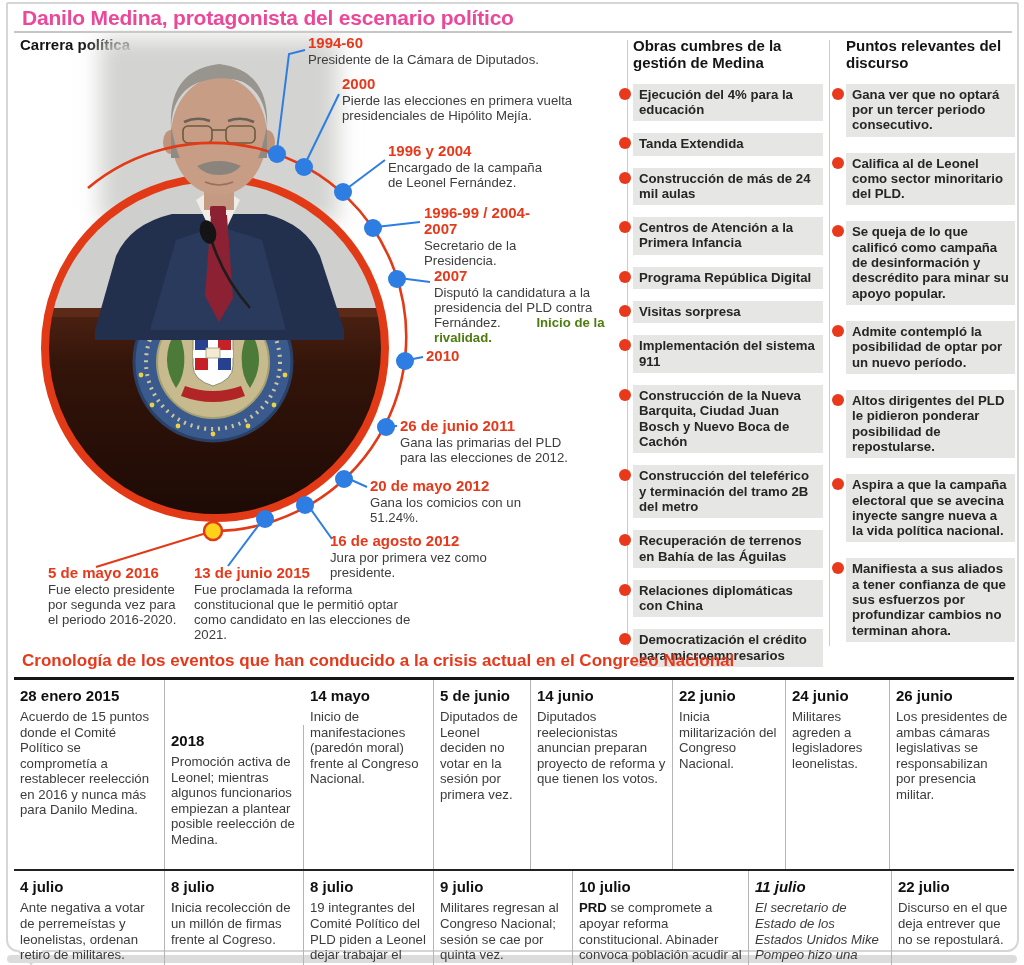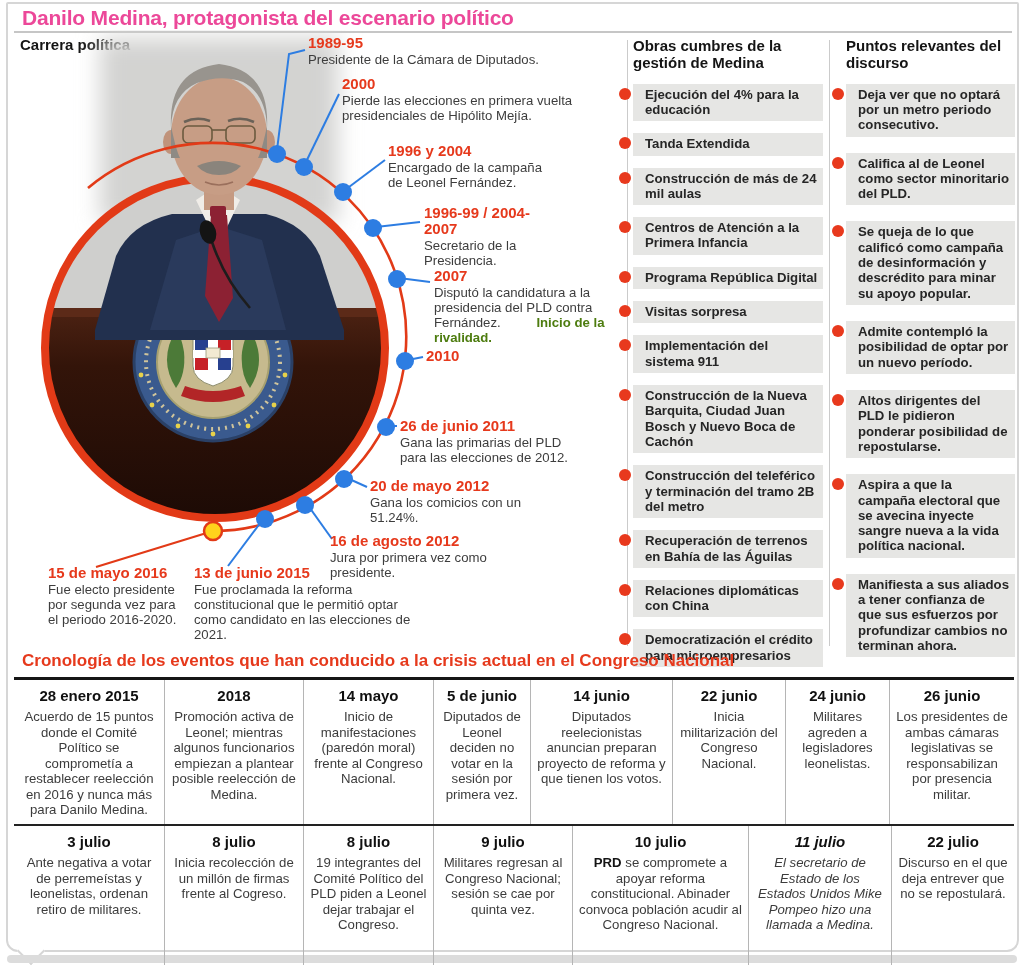--- a/index.html
+++ b/index.html
@@ -25,38 +25,38 @@
   .tl-date{font-size:15px;font-weight:bold;color:#e6391c;line-height:1.05;margin-bottom:1px;}
   .tl-desc{font-size:13.2px;color:#3d3d3d;line-height:1.14;}
   .tl-desc b{color:#4d7c0f;margin-left:32px;}
 
   
   .col{position:absolute;top:38px;}
   .col-obras{left:633px;width:190px;}
   .col-puntos{left:846px;width:169px;}
   .col .sec-head{margin:0 0 12px 0;}
   .blist{display:flex;flex-direction:column;gap:12px;}
-  .bitem{position:relative;background:#e6e6e4;padding:3px 5px 4px 12px;
+  .bitem{position:relative;background:#e6e6e4;padding:3px 5px 4px 6px;
          font-size:13.2px;font-weight:bold;color:#262626;line-height:1.16;}
   .bdot{position:absolute;left:-14px;top:4px;width:12px;height:12px;border-radius:50%;background:#e8391d;}
 
   
   .crono{position:absolute;left:14px;right:10px;top:651px;}
   .crono-title{font-size:17px;font-weight:bold;color:#e6391c;margin:0 0 6px 8px;}
   .ctable{border-top:3px solid #161616;border-bottom:5px double #161616;}
   .crow{display:flex;align-items:stretch;}
   .crow1{min-height:116px;}
   .crow2{min-height:140px;border-top:2px solid #222222;}
-  .ccell{box-sizing:border-box;border-right:1px solid #b5b5b5;padding:7px 6px 6px;text-align:center;}
+  .ccell{box-sizing:border-box;border-right:1px solid #b5b5b5;padding:7px 6px 22px;}
   .ccell:last-child{border-right:none;}
   .cdate{font-size:15px;font-weight:bold;color:#101010;margin-bottom:5px;}
   .ctext{font-size:13.2px;color:#3c3c3c;line-height:1.18;}
   .ctext b{color:#141414;}
   
-  .crow1 .ccell:nth-child(1){width:15.1%;} .crow1 .ccell:nth-child(2){width:13.9%;}
+  .crow1 .ccell:nth-child(1){width:15.1%;} .crow1 .ccell:nth-child(2){width:13.9%;margin-top:45px;}
   .crow1 .ccell:nth-child(3){width:13.0%;} .crow1 .ccell:nth-child(4){width:9.7%;}
   .crow1 .ccell:nth-child(5){width:14.2%;} .crow1 .ccell:nth-child(6){width:11.3%;}
   .crow1 .ccell:nth-child(7){width:10.4%;} .crow1 .ccell:nth-child(8){width:12.4%;}
   
   .crow2 .ccell:nth-child(1){width:15.1%;} .crow2 .ccell:nth-child(2){width:13.9%;}
   .crow2 .ccell:nth-child(3){width:13.0%;} .crow2 .ccell:nth-child(4){width:13.9%;}
   .crow2 .ccell:nth-child(5){width:17.6%;} .crow2 .ccell:nth-child(6){width:14.3%;font-style:italic;}
   .crow2 .ccell:nth-child(7){width:12.2%;}
 </style>
 </head>
@@ -188,21 +188,21 @@
         <circle cx="405" cy="331" r="9" fill="#2d7de2"></circle>
         <circle cx="386" cy="397" r="9" fill="#2d7de2"></circle>
         <circle cx="344" cy="449" r="9" fill="#2d7de2"></circle>
         <circle cx="305" cy="475" r="9" fill="#2d7de2"></circle>
         <circle cx="265" cy="489" r="9" fill="#2d7de2"></circle>
         <circle cx="213" cy="501" r="9" fill="#ffd21c" stroke="#e23a17" stroke-width="2.5"></circle>
       </g>
     </svg>
 
     <div class="tl" style="left:308px;top:5px;width:245px;">
-      <div class="tl-date">1989-95</div>
+      <div class="tl-date">1994-60</div>
       <div class="tl-desc">Presidente de la Cámara de Diputados.</div>
     </div>
     <div class="tl" style="left:342px;top:46px;width:262px;">
       <div class="tl-date">2000</div>
       <div class="tl-desc">Pierde las elecciones en primera vuelta presidenciales de Hipólito Mejía.</div>
     </div>
     <div class="tl" style="left:388px;top:113px;width:165px;">
       <div class="tl-date">1996 y 2004</div>
       <div class="tl-desc">Encargado de la campaña de Leonel Fernández.</div>
     </div>
@@ -223,21 +223,21 @@
     </div>
     <div class="tl" style="left:370px;top:448px;width:172px;">
       <div class="tl-date">20 de mayo 2012</div>
       <div class="tl-desc">Gana los comicios con un 51.24%.</div>
     </div>
     <div class="tl" style="left:330px;top:503px;width:180px;">
       <div class="tl-date">16 de agosto 2012</div>
       <div class="tl-desc">Jura por primera vez como presidente.</div>
     </div>
     <div class="tl" style="left:48px;top:535px;width:135px;">
-      <div class="tl-date">15 de mayo 2016</div>
+      <div class="tl-date">5 de mayo 2016</div>
       <div class="tl-desc">Fue  electo presidente por segunda vez para el periodo 2016-2020.</div>
     </div>
     <div class="tl" style="left:194px;top:535px;width:238px;">
       <div class="tl-date">13 de junio 2015</div>
       <div class="tl-desc">Fue proclamada la reforma constitucional que le permitió  optar como candidato en las elecciones de 2021.</div>
     </div>
   </div>
 
   <div class="col col-obras">
     <div class="sec-head">Obras cumbres de la gestión de Medina</div>
@@ -253,21 +253,21 @@
       <div class="bitem"><span class="bdot"></span><span>Construcción del teleférico y terminación del tramo 2B del metro</span></div>
       <div class="bitem"><span class="bdot"></span><span>Recuperación de terrenos en Bahía de las Águilas</span></div>
       <div class="bitem"><span class="bdot"></span><span>Relaciones diplomáticas con China</span></div>
       <div class="bitem"><span class="bdot"></span><span>Democratización el crédito para microempresarios</span></div>
     </div>
   </div>
 
   <div class="col col-puntos">
     <div class="sec-head">Puntos relevantes del discurso</div>
     <div class="blist" style="gap:16px;">
-      <div class="bitem"><span class="bdot"></span><span>Deja ver que no optará por un metro periodo consecutivo.</span></div>
+      <div class="bitem"><span class="bdot"></span><span>Gana ver que no optará por un tercer periodo consecutivo.</span></div>
       <div class="bitem"><span class="bdot"></span><span>Califica al de Leonel como sector minoritario del PLD.</span></div>
       <div class="bitem"><span class="bdot"></span><span>Se queja de lo que calificó como campaña de desinformación y descrédito para minar su apoyo popular.</span></div>
       <div class="bitem"><span class="bdot"></span><span>Admite contempló la posibilidad de optar por un nuevo período.</span></div>
       <div class="bitem"><span class="bdot"></span><span>Altos dirigentes del PLD le pidieron ponderar posibilidad de repostularse.</span></div>
       <div class="bitem"><span class="bdot"></span><span>Aspira a que la campaña electoral que se avecina inyecte sangre nueva a la vida política nacional.</span></div>
       <div class="bitem"><span class="bdot"></span><span>Manifiesta a sus aliados a tener confianza de que sus esfuerzos por profundizar cambios no terminan ahora.</span></div>
     </div>
   </div>
 
   <div class="crono">
@@ -302,21 +302,21 @@
             <div class="cdate">24 junio</div>
             <div class="ctext">Militares agreden a legisladores leonelistas.</div>
           </div>
         <div class="ccell">
             <div class="cdate">26 junio</div>
             <div class="ctext">Los presidentes de ambas cámaras legislativas se responsabilizan por presencia militar.</div>
           </div>
       </div>
       <div class="crow crow2">
         <div class="ccell">
-            <div class="cdate">3 julio</div>
+            <div class="cdate">4 julio</div>
             <div class="ctext">Ante negativa a votar de perremeístas y leonelistas, ordenan retiro de militares.</div>
           </div>
         <div class="ccell">
             <div class="cdate">8 julio</div>
             <div class="ctext">Inicia recolección de un millón de firmas frente al Cogreso.</div>
           </div>
         <div class="ccell">
             <div class="cdate">8 julio</div>
             <div class="ctext">19 integrantes del Comité Político del PLD piden a Leonel dejar trabajar el Congreso.</div>
           </div>

